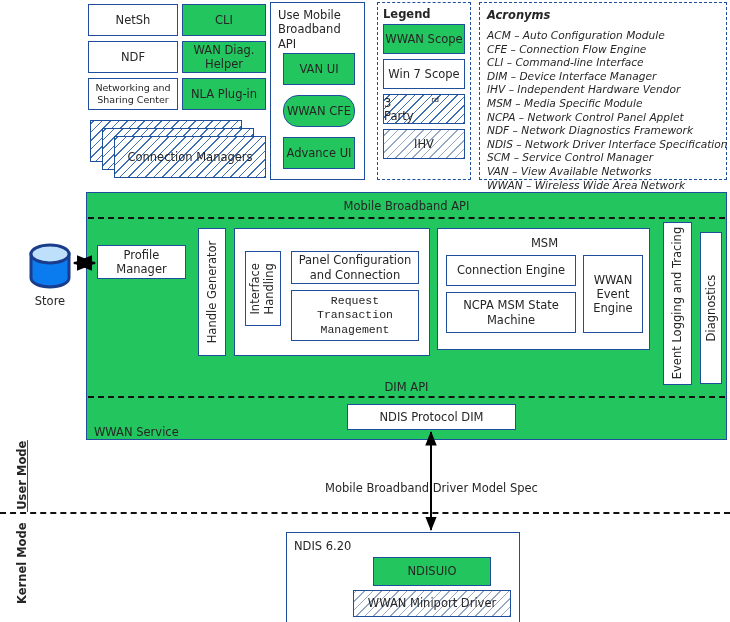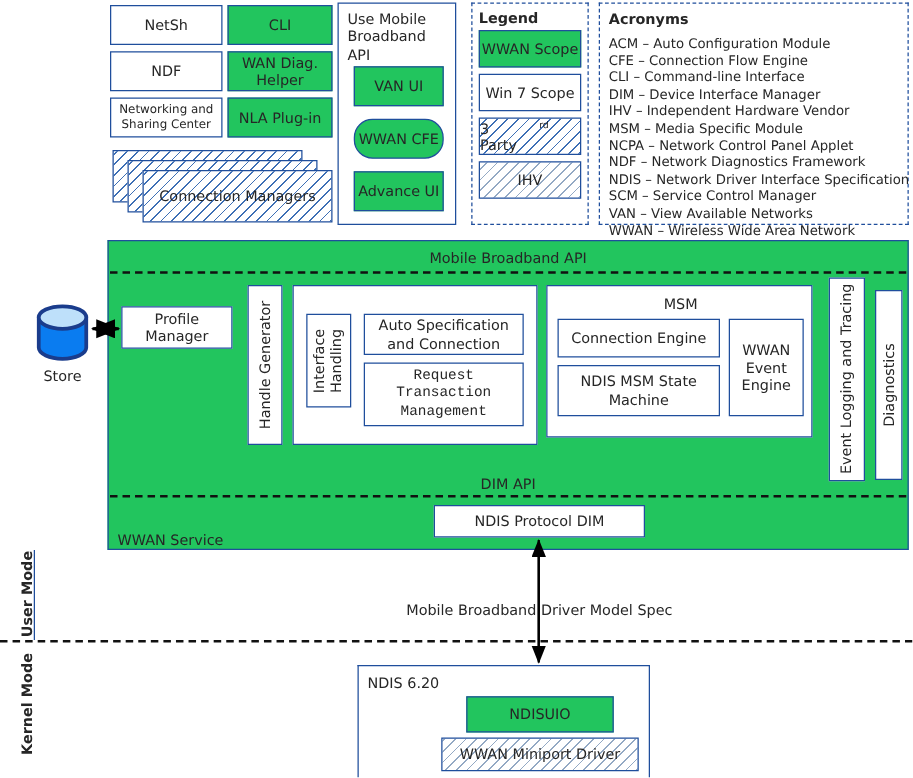--- a/index.html
+++ b/index.html
@@ -70,21 +70,21 @@
     border-top: 2px dashed #111111;
     height: 0;
   }
   .vline-solid {
     position: absolute;
     border-left: 1.5px solid #1F4E9C;
     width: 0;
   }
 
   
-  #acronyms-panel { padding: 5px 7px; }
+  #acronyms-panel { padding: 5px 7px; font-style: italic; }
   #acronyms-title { font-weight: bold; font-size: 11.5px; margin-bottom: 7px; }
   .acro-line { font-size: 10.6px; line-height: 1.285; white-space: nowrap; }
 
   
   #legend-panel { padding: 4px 5px; }
   #legend-title { font-weight: bold; font-size: 11.5px; margin-bottom: 3px; }
   .legend-item {
     height: 30px; margin-bottom: 5px;
     border: 1.5px solid #1F4E9C;
     display: flex; align-items: center; justify-content: center;
@@ -189,34 +189,34 @@
 
   <div class="box vert" style="left:198px; top:228px; width:28px; height:128px;">
     <span>Handle Generator</span>
   </div>
 
   <div class="box" style="left:234px; top:228px; width:196px; height:128px; display:block;">
     <div class="box vert" style="left:10px; top:22px; width:36px; height:75px; line-height:1.2;">
       <span style="white-space:normal; width:72px; text-align:center;">Interface Handling</span>
     </div>
     <div class="box" style="left:56px; top:22px; width:128px; height:33px;">
-      <span>Auto Specification and Connection</span>
+      <span>Panel Configuration and Connection</span>
     </div>
     <div class="box" style="left:56px; top:61px; width:128px; height:51px;font-family:Liberation Mono, monospace;">
       <span style="white-space:normal; width:80px;">Request Transaction Management</span>
     </div>
   </div>
 
   <div class="box" style="left:437px; top:228px; width:213px; height:122px; display:block;">
     <div class="panel-title" style="left:0px; top:7px; width:213px;">MSM</div>
     <div class="box" style="left:8px; top:26px; width:130px; height:31px;">
       <span>Connection Engine</span>
     </div>
     <div class="box" style="left:8px; top:63px; width:130px; height:41px;">
-      <span style="white-space:normal; width:105px;">NDIS MSM State Machine</span>
+      <span style="white-space:normal; width:105px;">NCPA MSM State Machine</span>
     </div>
     <div class="box" style="left:145px; top:26px; width:60px; height:78px;">
       <span style="white-space:normal; width:52px;">WWAN Event Engine</span>
     </div>
   </div>
 
   <div class="box vert" style="left:663px; top:222px; width:29px; height:163px;">
     <span>Event Logging and Tracing</span>
   </div>
 

